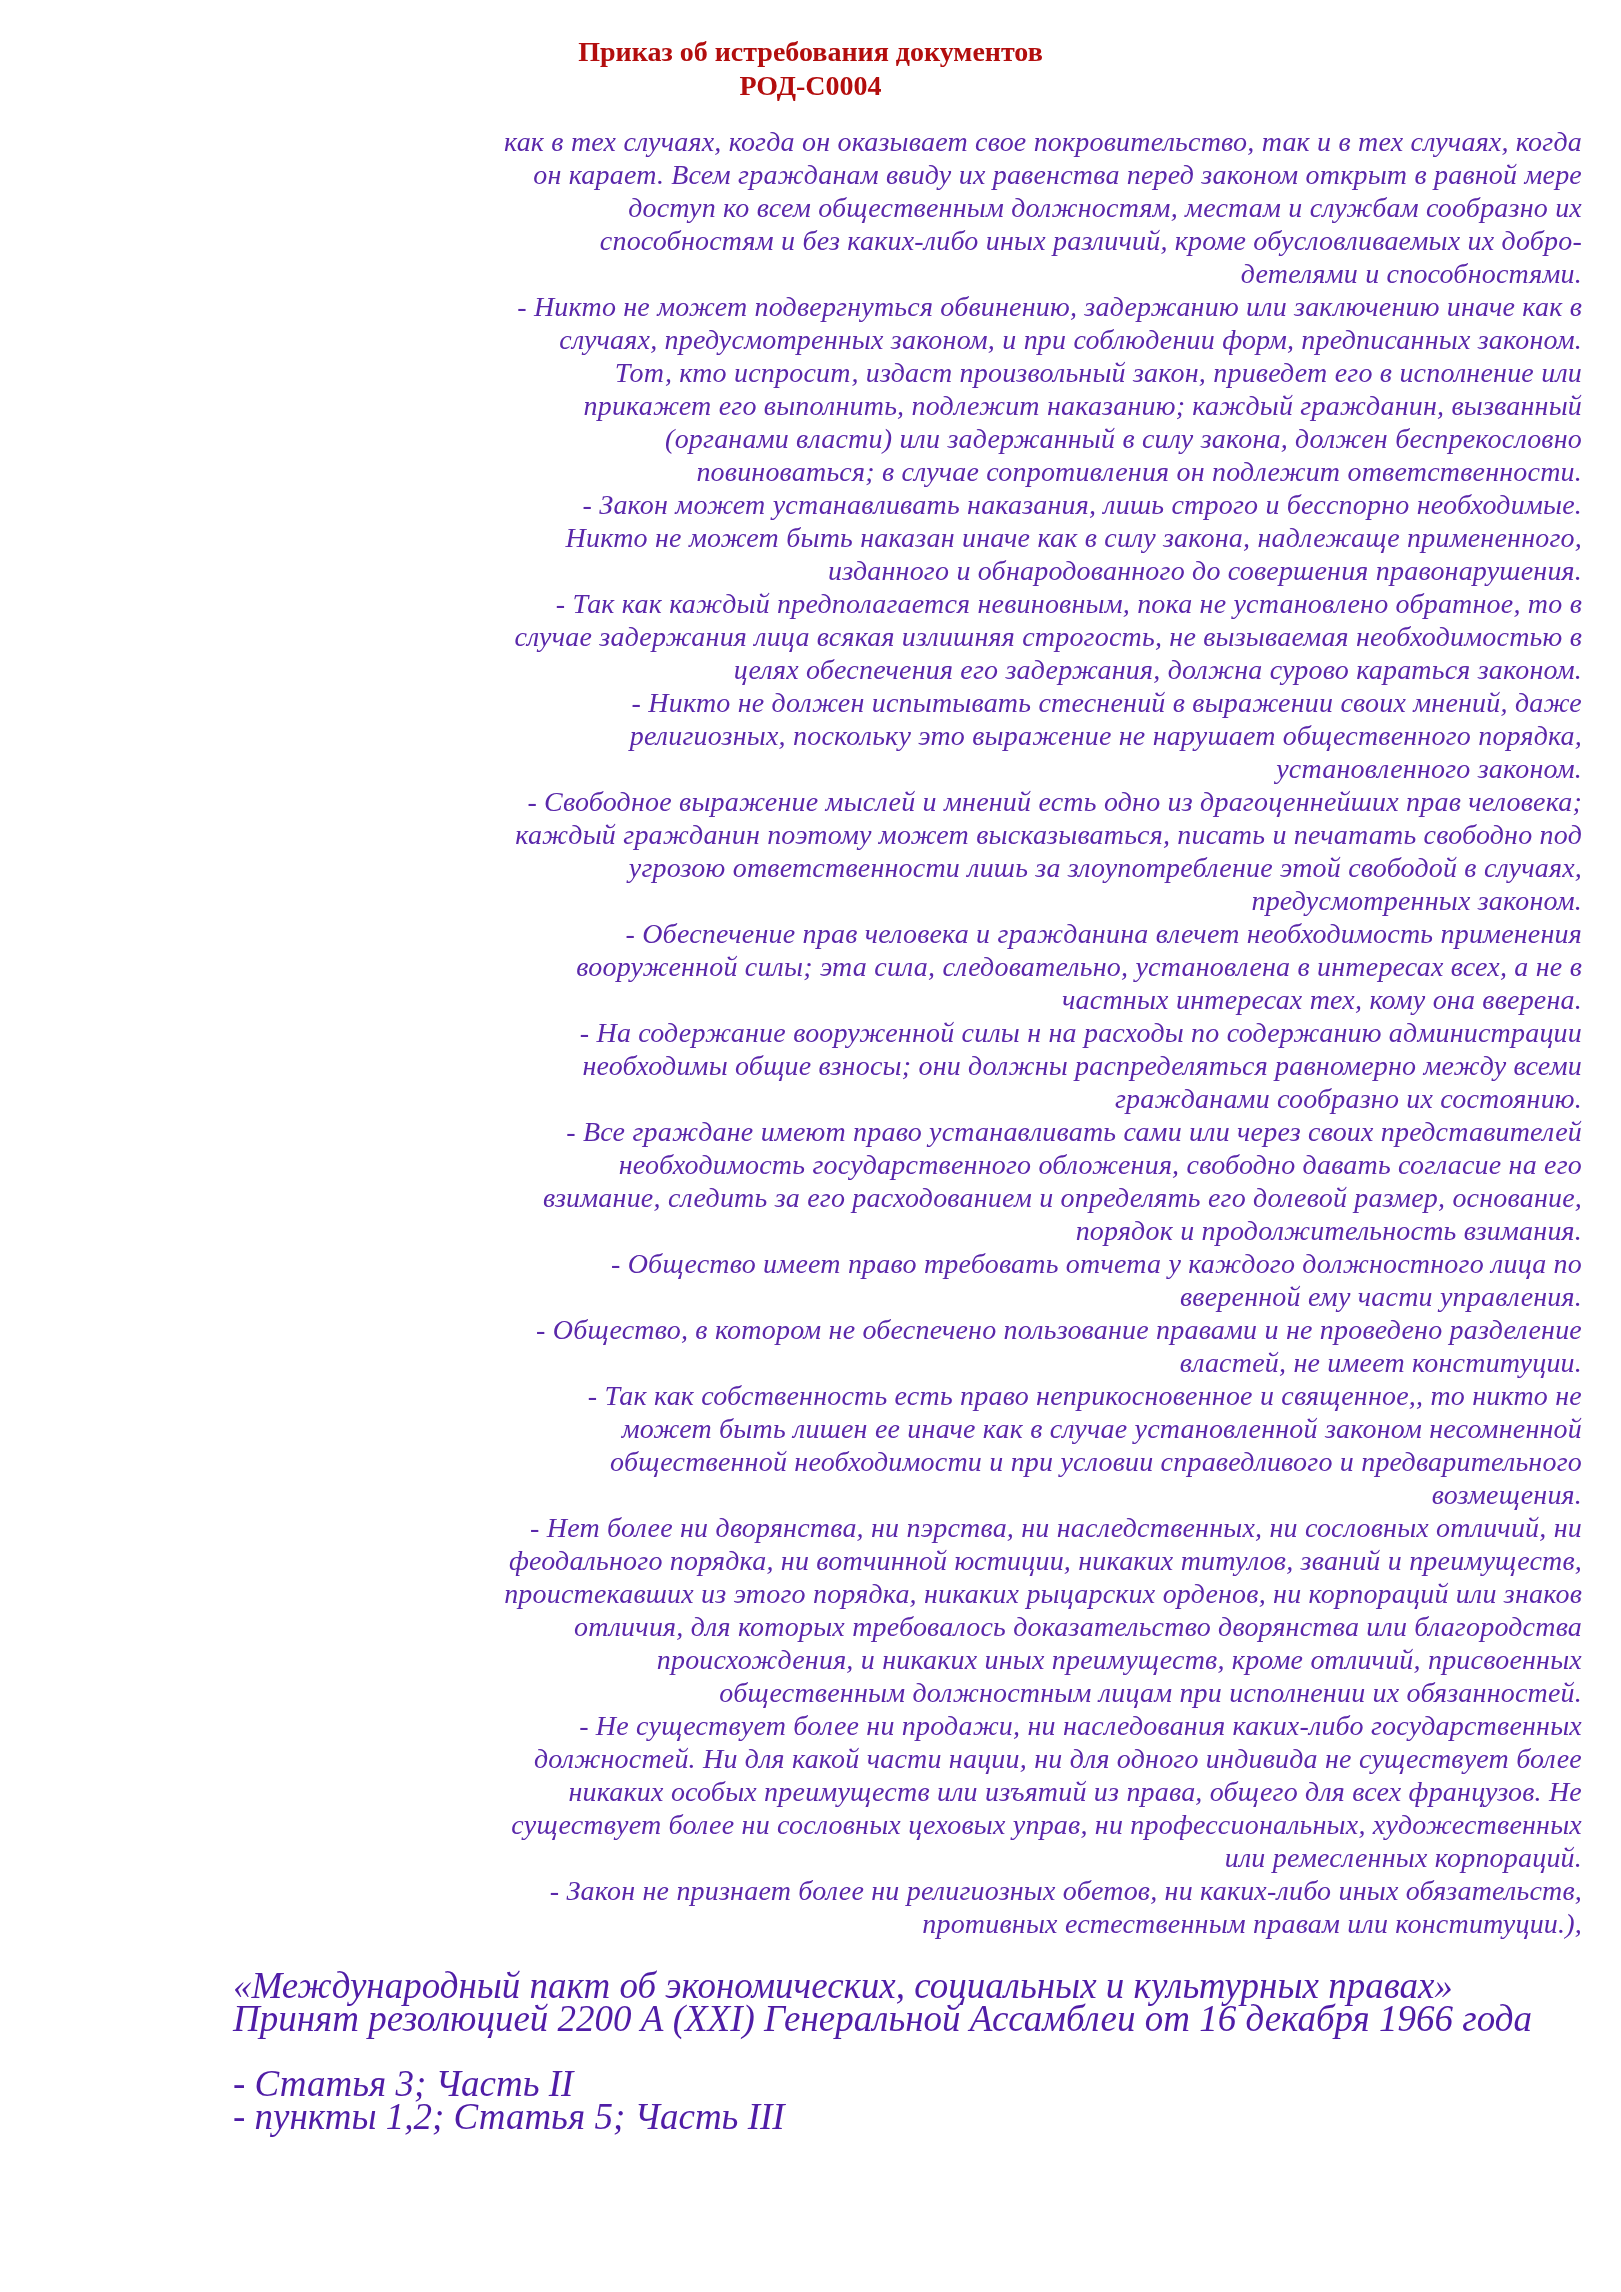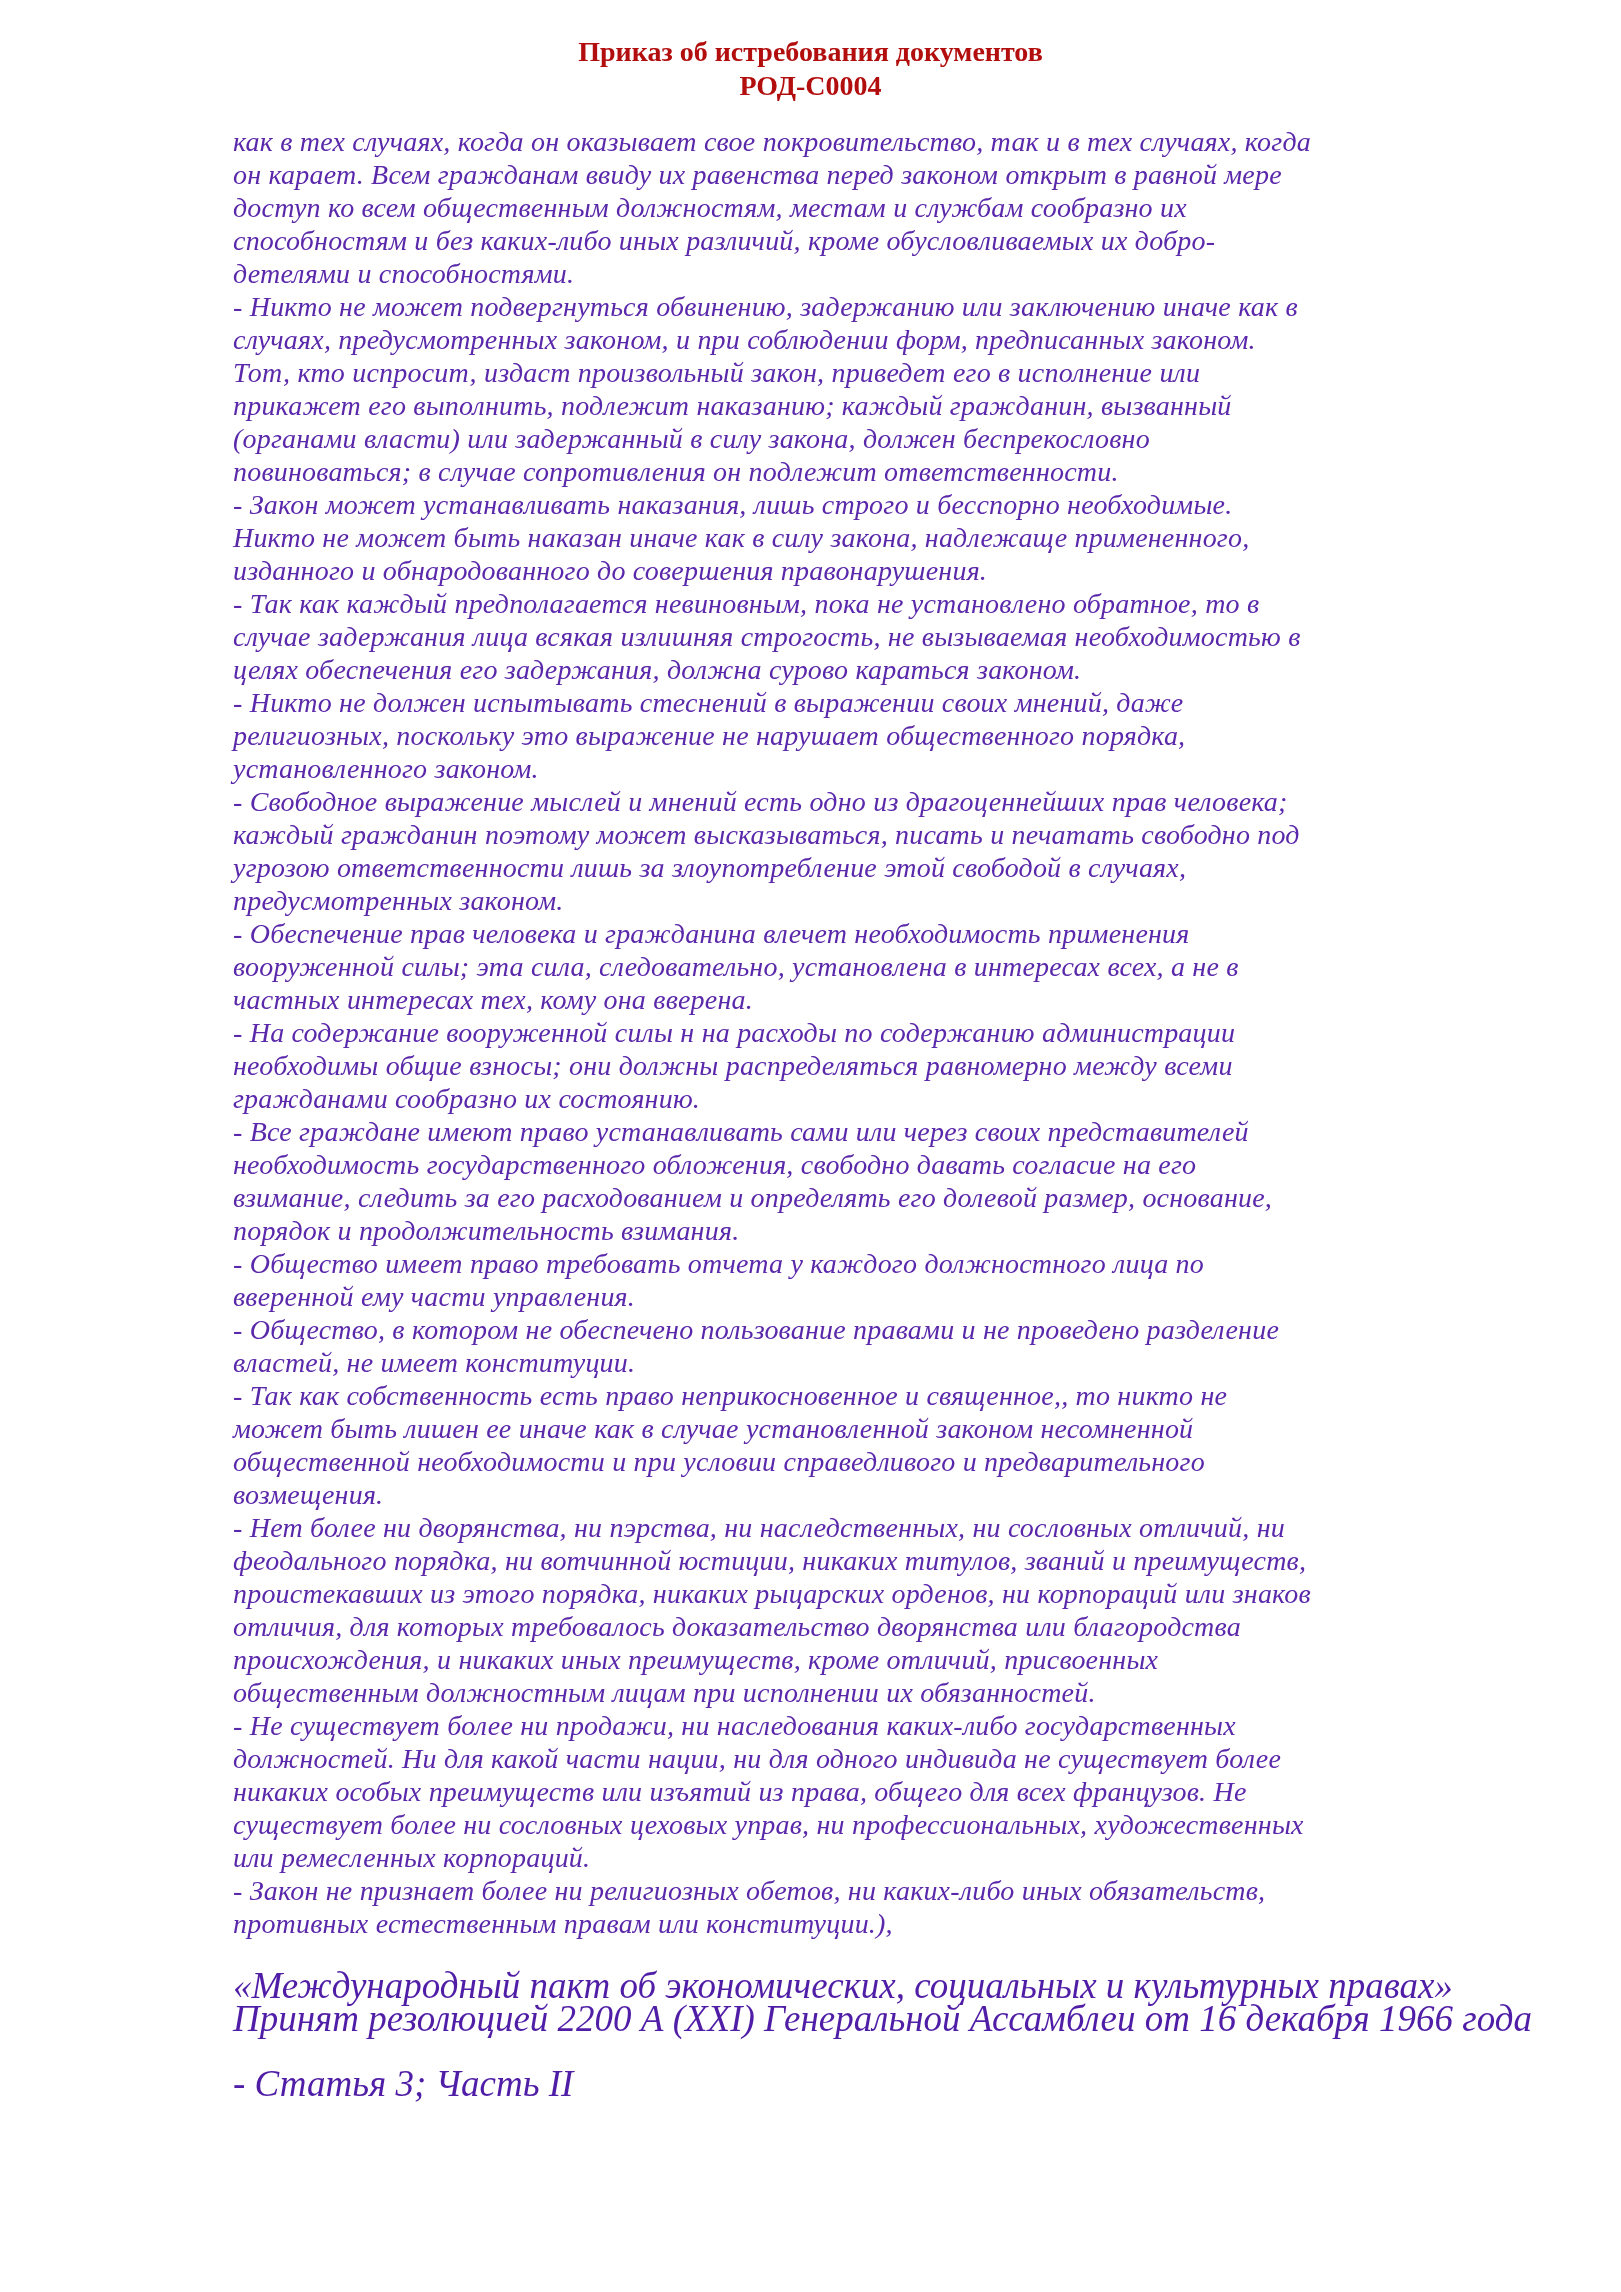--- a/index.html
+++ b/index.html
@@ -27,20 +27,21 @@
     white-space: nowrap;
   }
   .doc-body {
     margin: 21.6px 39px 0 233px;
     color: var(--body-purple, #5a28aa);
     font-style: italic;
     font-size: 28px;
     line-height: 33px;
     letter-spacing: 0.2px;
     white-space: pre;
+    text-align: right;
   }
   .doc-footer {
     margin: 29px 39px 0 233px;
     color: var(--footer-purple, #4f1da6);
     font-size: 37px;
     line-height: 33px;
     font-style: italic;
   }
   .doc-footer div {
     white-space: nowrap;
@@ -113,16 +114,17 @@
 существует более ни сословных цеховых управ, ни профессиональных, художественных
 или ремесленных корпораций.
 - Закон не признает более ни религиозных обетов, ни каких-либо иных обязательств,
 противных естественным правам или конституции.),</div>
 
   <div class="doc-footer">
     <div>«Международный пакт об экономических, социальных и культурных правах»</div>
     <div>Принят резолюцией 2200 А (XXI) Генеральной Ассамблеи от 16 декабря 1966 года</div>
     <div class="footer-gap"></div>
     <div>- Статья 3; Часть II</div>
+    <div>- пункты 1,2; Статья 5; Часть III</div>
   </div>
 
 </div>
 
 
 </body></html>

